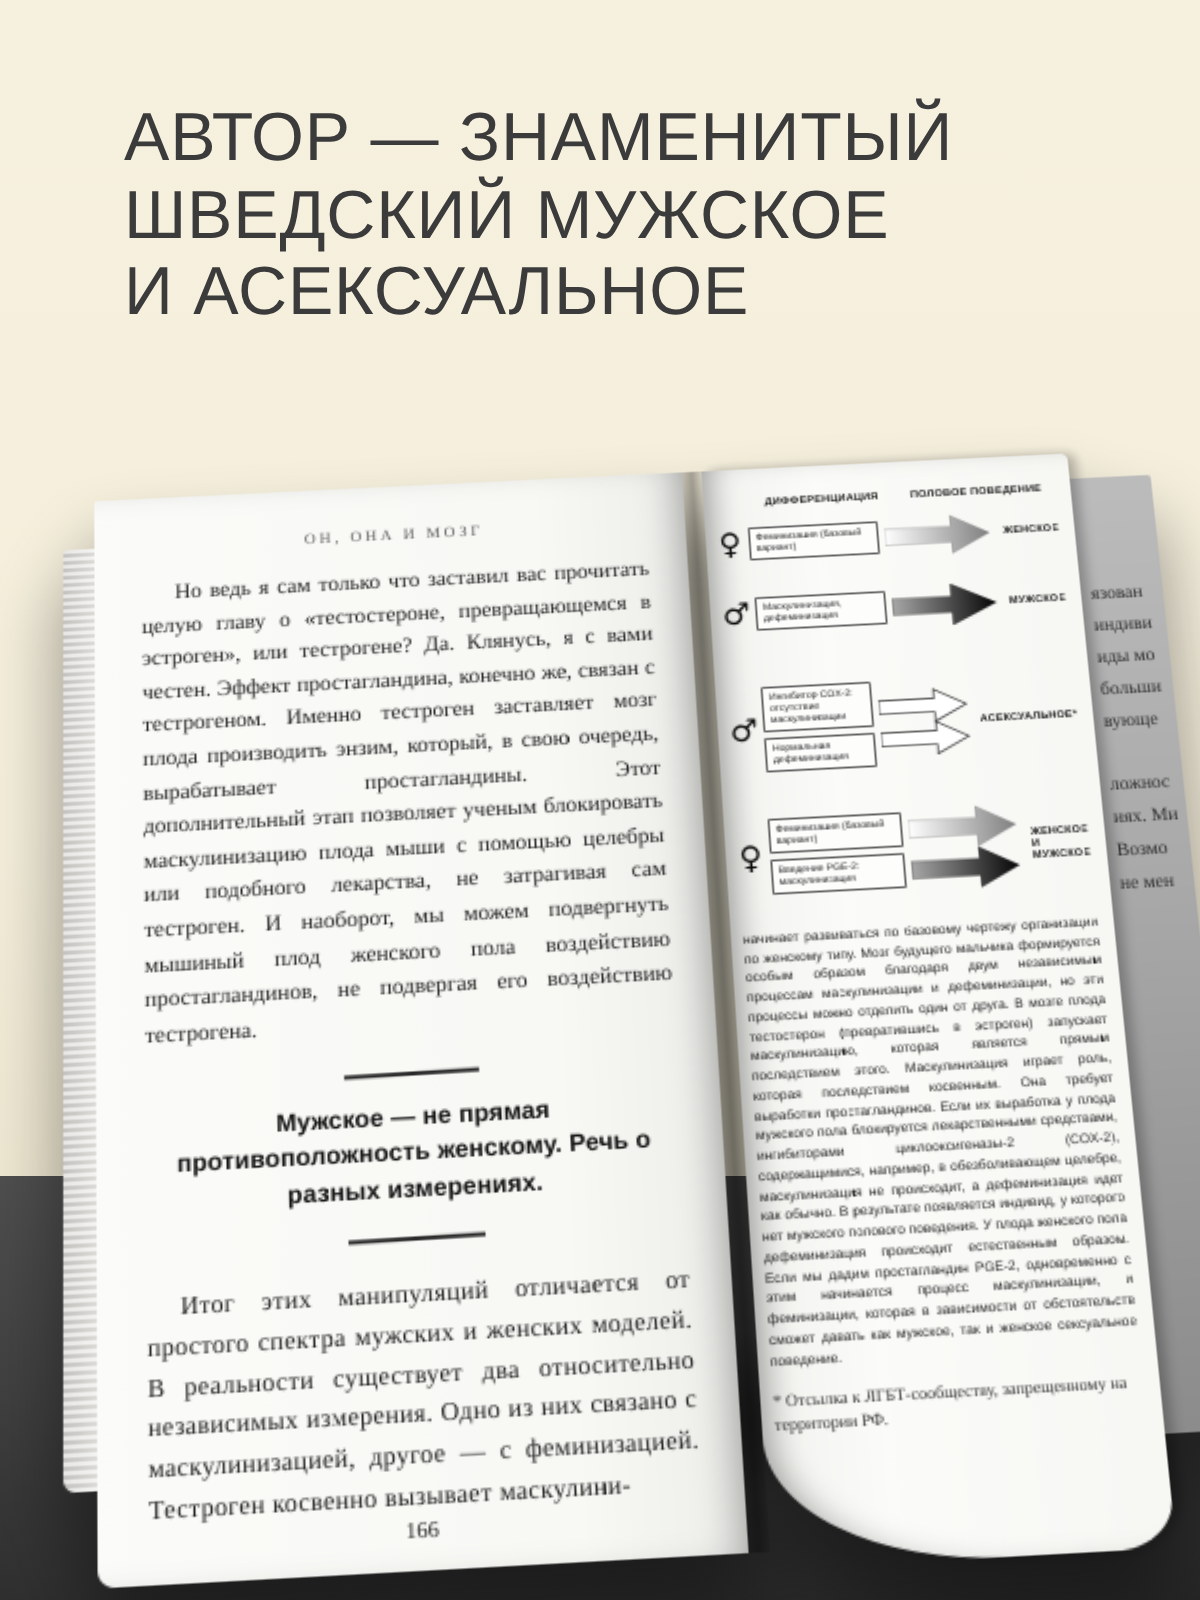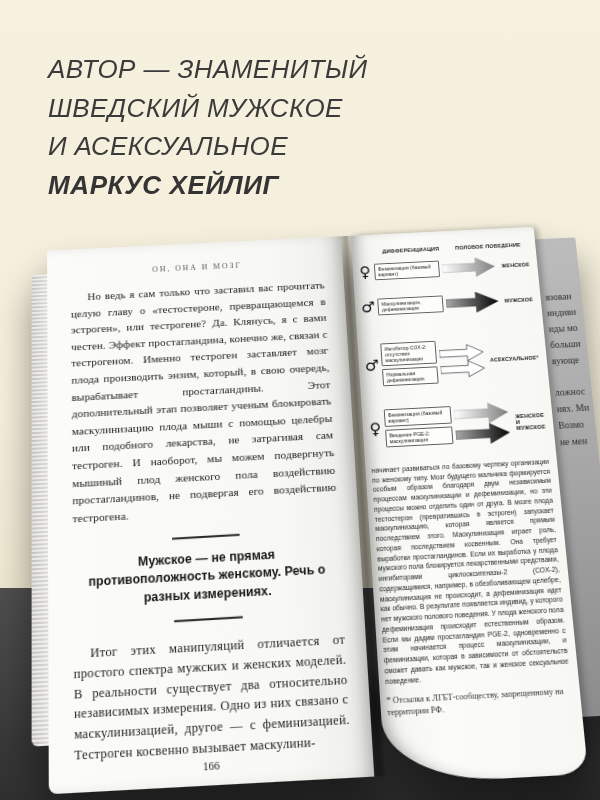--- a/index.html
+++ b/index.html
@@ -12,22 +12,22 @@
   .bg-top{
     position:absolute;left:0;top:0;width:600px;height:588px;
     background:linear-gradient(180deg,#f6f0de 0%,#f4eedb 70%,#efe8d2 100%);
   }
   .bg-bottom{
     position:absolute;left:0;top:588px;width:600px;height:212px;
     background:linear-gradient(175deg,#4e4e4e 0%,#404040 40%,#262626 100%);
   }
   
   .headline{
-    position:absolute;left:48px;top:50px;color:#3b3b3b;
-    font-size:26px;line-height:38.5px;letter-spacing:.4px;font-weight:400;font-style:italic;
+    position:absolute;left:62px;top:50px;color:#3b3b3b;
+    font-size:34px;line-height:38.5px;letter-spacing:.4px;font-weight:400;
   }
   .headline .bold{font-weight:700;letter-spacing:.6px;color:#343434;}
   
   .book-shadow{
     position:absolute;left:30px;top:655px;width:540px;height:130px;
     background:radial-gradient(55% 50% at 45% 40%,rgba(0,0,0,.55),rgba(0,0,0,0) 72%);
   }
   .book{
     position:absolute;left:32px;top:226px;width:562px;height:540px;
     display:flex;align-items:stretch;
@@ -137,21 +137,20 @@
   </defs>
 </svg>
 
 <div class="bg-top"></div>
 <div class="bg-bottom"></div>
 
 <div class="headline">
   <div>АВТОР — ЗНАМЕНИТЫЙ</div>
   <div>ШВЕДСКИЙ МУЖСКОЕ</div>
   <div>И АСЕКСУАЛЬНОЕ</div>
-  <div class="bold">МАРКУС ХЕЙЛИГ</div>
 </div>
 
 <div class="book-shadow"></div>
 
 <div class="book">
 
   <div class="fore-edge"></div>
 
   <div class="page-left">
     <div class="run-head">ОН, ОНА И МОЗГ</div>

